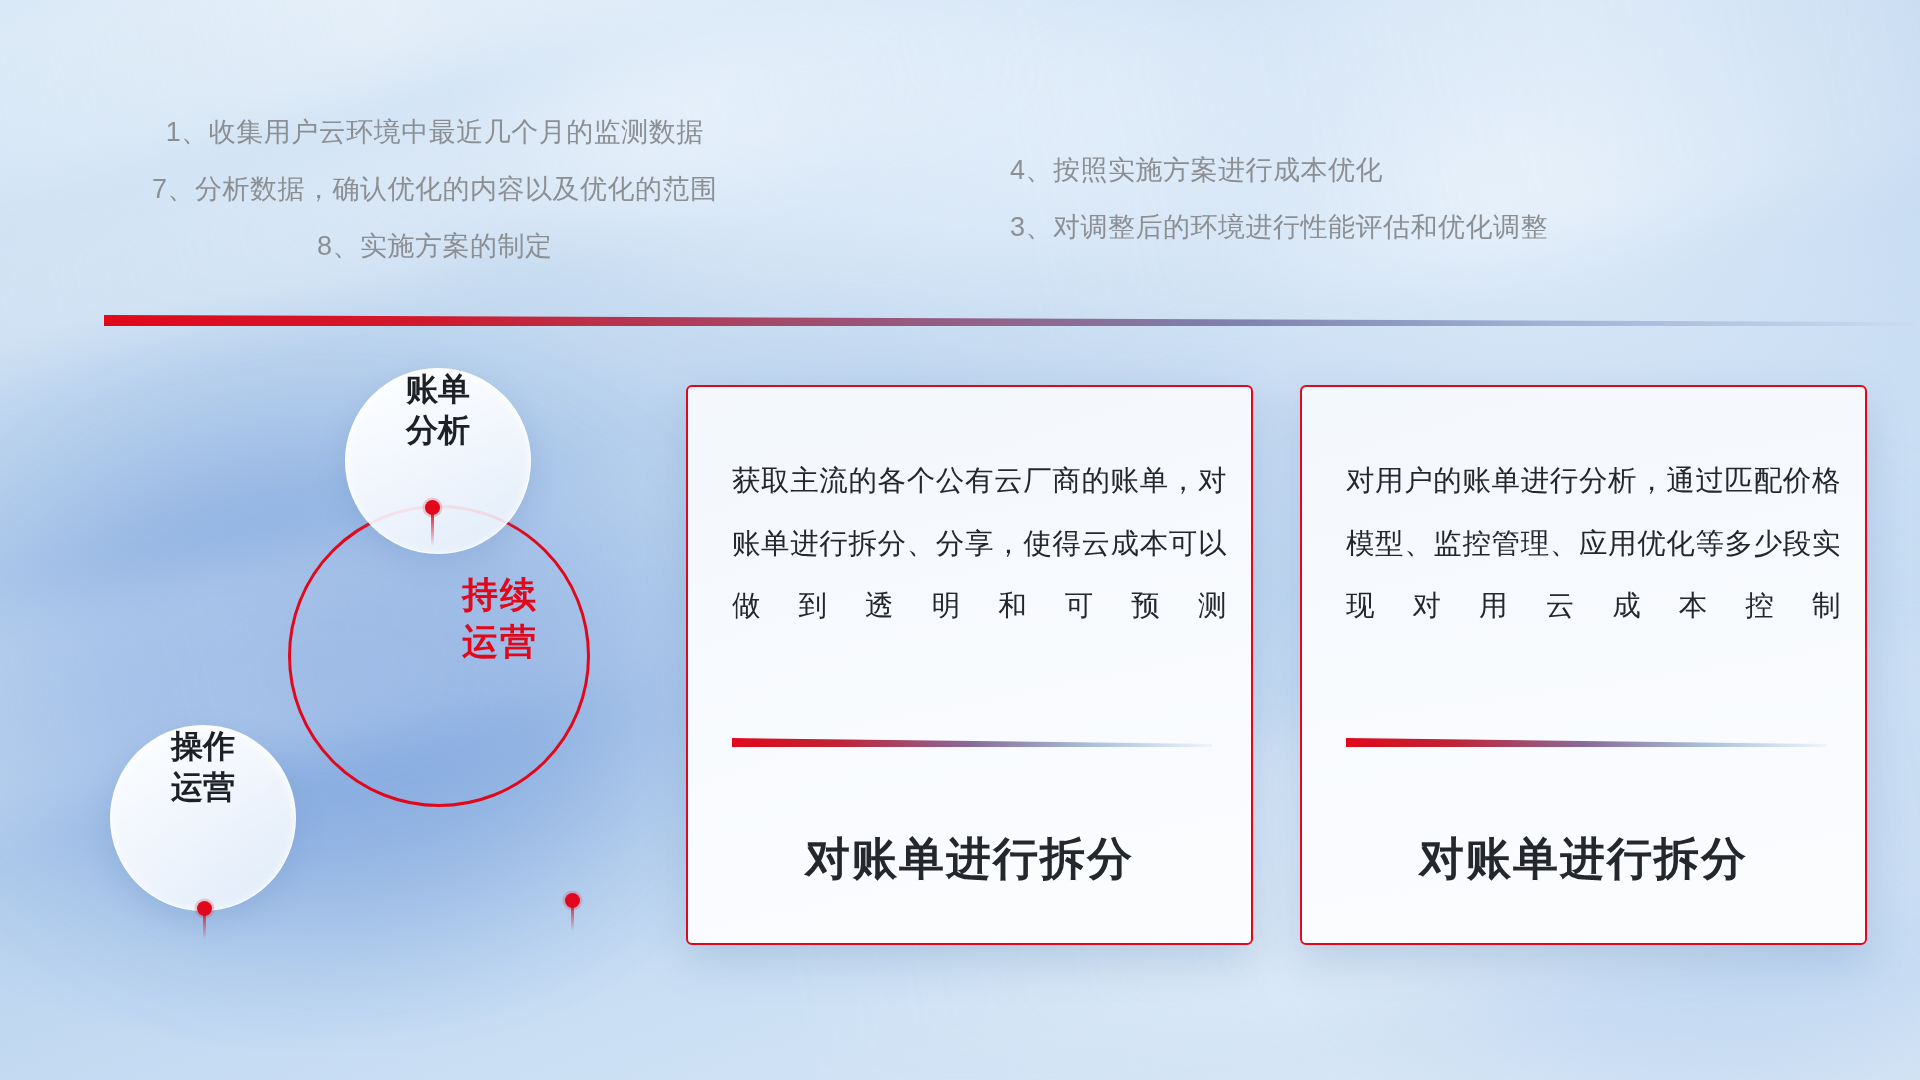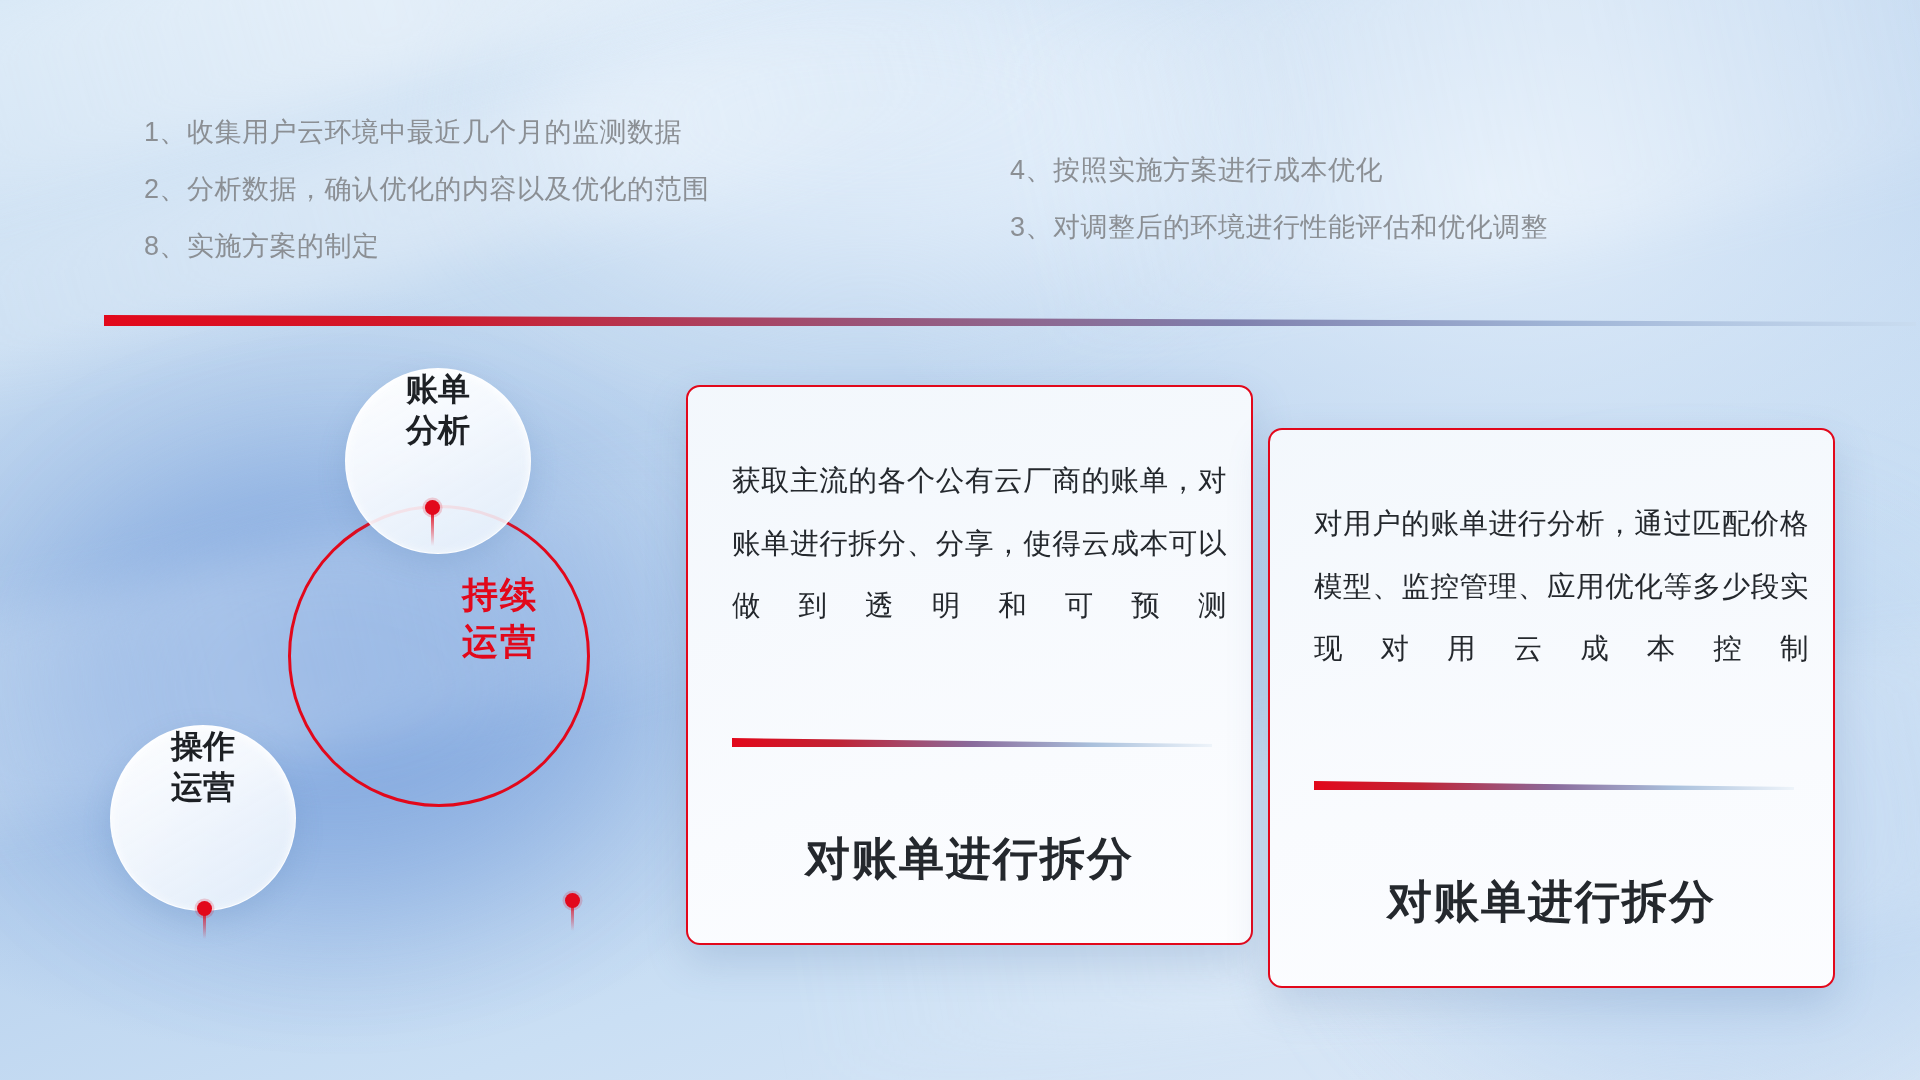--- a/index.html
+++ b/index.html
@@ -34,21 +34,21 @@
       background:linear-gradient(90deg,rgba(255,255,255,0) 0%,rgba(255,255,255,.45) 50%,rgba(255,255,255,0) 100%);
       transform:rotate(-12deg);}
   .glow{position:absolute;border-radius:50%;filter:blur(70px);}
   .g1{left:60px;top:470px;width:560px;height:430px;background:rgba(120,160,220,.45);}
   .g2{left:1380px;top:560px;width:620px;height:520px;background:rgba(183,210,240,.5);}
   .g3{left:520px;top:-60px;width:700px;height:360px;background:rgba(236,245,253,.6);}
 
   
   .list{position:absolute;color:#8b8f94;font-size:27px;letter-spacing:.5px;}
   .list .row{white-space:nowrap;margin-bottom:26px;line-height:1.15;}
-  #list-left{left:144px;top:117px;}
+  #list-left{left:152px;top:117px;text-align:center;}
   #list-right{left:1010px;top:155px;}
 
   
   #rule{position:absolute;left:104px;top:313px;width:1812px;height:13px;}
 
   
   #diagram{position:absolute;left:90px;top:355px;width:560px;height:590px;}
   .ring{position:absolute;left:198px;top:150px;width:302px;height:302px;
         border:3.2px solid #e2081b;border-radius:50%;box-sizing:border-box;}
   .bubble{position:absolute;border-radius:50%;box-sizing:border-box;
@@ -60,27 +60,27 @@
   #bub-top{left:255px;top:13px;width:186px;height:186px;}
   #bub-bl{left:20px;top:370px;width:186px;height:186px;}
   #bub-br{left:390px;top:362px;width:186px;height:186px;}
   .dot{position:absolute;width:15px;height:15px;border-radius:50%;background:#e2081b;
        box-shadow:0 0 0 2.5px rgba(226,8,27,.18);}
   .tick{position:absolute;width:2.5px;background:linear-gradient(#e2081b,rgba(226,8,27,0));}
   .center-label{position:absolute;left:252px;top:217px;width:196px;text-align:right;
        color:#e2081b;font-weight:800;font-size:36px;line-height:1.3;letter-spacing:2px;}
 
   
-  .card{position:absolute;top:385px;width:567px;height:560px;border-radius:14px;box-sizing:border-box;
+  .card{position:absolute;top:385px;width:567px;height:560px;border-radius:6px;box-sizing:border-box;
      border:2px solid #e2081b;
      background:linear-gradient(170deg,rgba(245,249,253,.96) 0%,rgba(249,251,254,.97) 45%,rgba(252,253,255,.99) 100%);
      box-shadow:0 16px 40px rgba(80,120,170,.22);
      padding:62px 24px 0 44px;overflow:hidden;}
   #card-1{left:686px;}
-  #card-2{left:1268px;margin-top:43px;}
+  #card-2{left:1300px;}
   .card-body{font-size:28.5px;color:#24282d;line-height:2.2;letter-spacing:.6px;
      text-align:justify;text-align-last:justify;}
   .card-rule{position:absolute;left:44px;bottom:196px;width:480px;height:10px;}
   .card-title{position:absolute;left:0;right:0;bottom:54px;text-align:center;
      font-size:45px;font-weight:800;color:#24282d;letter-spacing:2px;}
 </style>
 </head>
 <body>
 
 <div id="bg">
@@ -90,21 +90,21 @@
   <div class="glow g2"></div>
   <div class="streak s1"></div>
   <div class="streak s2"></div>
   <div class="streak s3"></div>
   <div class="streak s4"></div>
   <div class="streak s5"></div>
 </div>
 
 <div class="list" id="list-left">
   <div class="row">1、收集用户云环境中最近几个月的监测数据</div>
-  <div class="row">2、分析数据，确认优化的内容以及优化的范围</div>
+  <div class="row">7、分析数据，确认优化的内容以及优化的范围</div>
   <div class="row">8、实施方案的制定</div>
 </div>
 
 <div class="list" id="list-right">
   <div class="row">4、按照实施方案进行成本优化</div>
   <div class="row">3、对调整后的环境进行性能评估和优化调整</div>
 </div>
 
 <svg id="rule" viewBox="0 0 1812 13" preserveAspectRatio="none">
   <defs>

